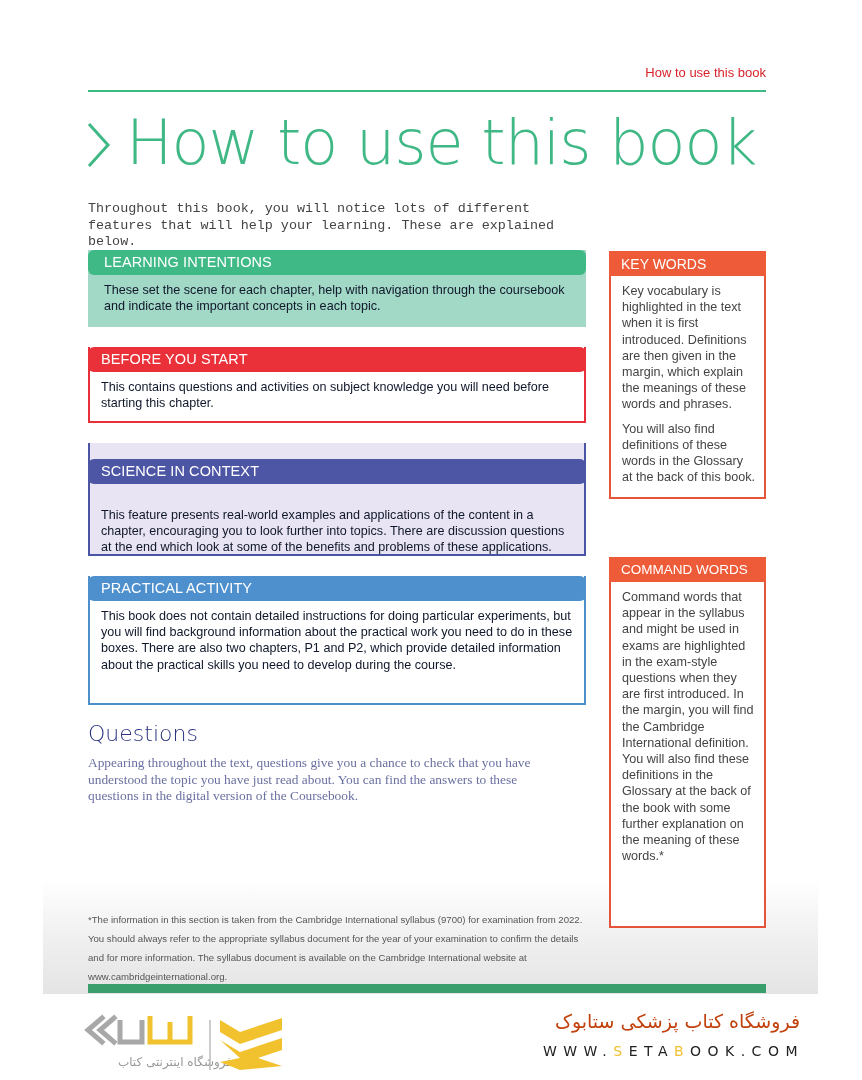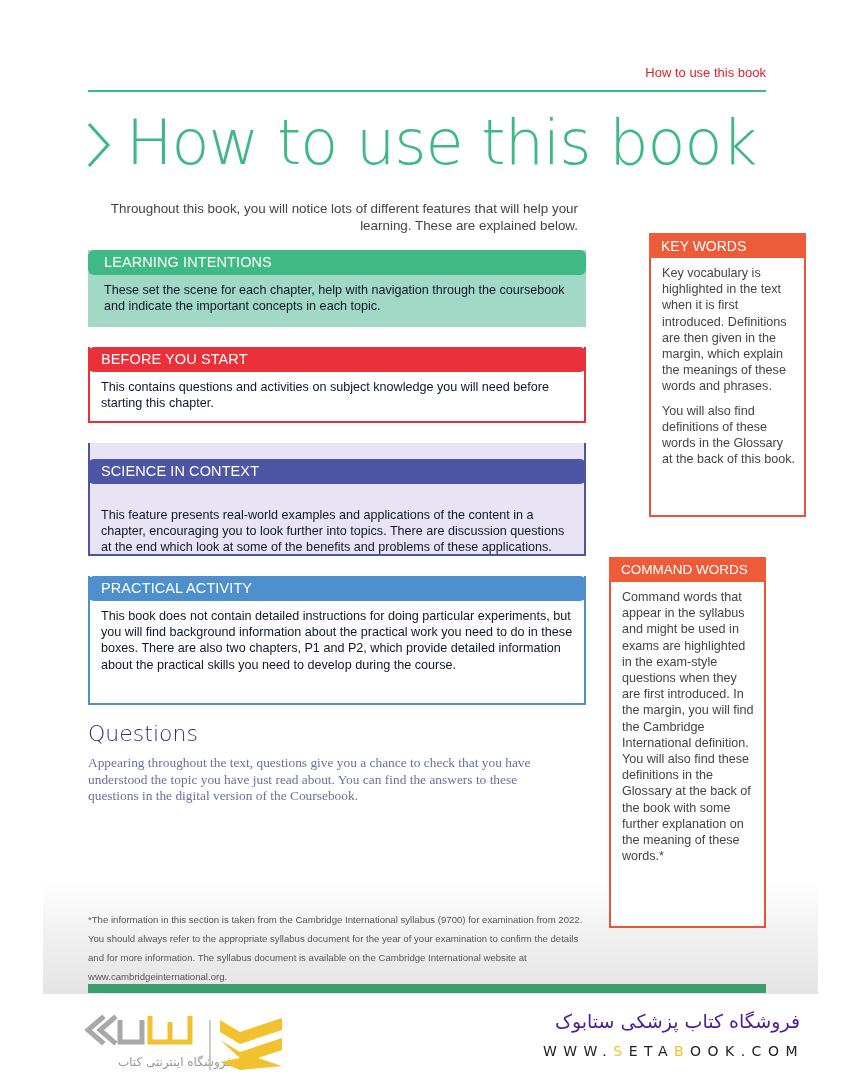--- a/index.html
+++ b/index.html
@@ -23,23 +23,22 @@
   .title {
     position: absolute; left: 86px; top: 106px;
     display: flex; align-items: center;
     color: #3fb886; font-size: 62px; font-weight: 300;
     font-family: "DejaVu Sans", sans-serif; letter-spacing: -1px;
   }
   .title .chev { width: 26px; height: 48px; margin-right: 14px; margin-top: 4px; }
   .title .chev svg { display: block; }
   .intro {
     position: absolute; left: 88px; top: 201px; width: 490px;
-    font-family: Liberation Sans, sans-serif; font-size: 13.4px; line-height: 16.5px;
+    font-family: Liberation Mono, monospace; font-size: 13.4px; line-height: 16.5px;
     color: #444;
-    text-align: right;
   }
   .fbox { position: absolute; left: 88px; width: 498px; box-sizing: border-box; }
   .fbox .hd {
     color: #fff; font-size: 14.5px; padding: 4px 0 4px 14px; height: 17px; line-height: 17px;
     letter-spacing: 0.1px;
     border-radius: 6px;
   }
   .fbox .bd {
     font-size: 12.6px; line-height: 16.2px; color: #0f172a; padding: 7px 10px 8px 14px;
   }
@@ -68,31 +67,31 @@
   .footnote {
     position: absolute; left: 88px; top: 910px; width: 500px;
     font-size: 9.6px; line-height: 19px; color: #555;
   }
   .side { position: absolute; left: 609px; width: 157px; box-sizing: border-box;
     border: 2px solid #e4553a; border-top: none; background: #fff; }
   .side .hd { background: #ee5b38; color: #fff; font-size: 14px; height: 25px; line-height: 26px;
     padding-left: 12px; margin: 0 -2px; white-space: nowrap; }
   .side .bd { padding: 7px 8px 6px 11px; font-size: 12.6px; line-height: 16.2px; color: #444; }
   .side .bd p { margin: 0 0 8px 0; }
-  #kw { top: 233px; height: 284px; margin-left: 40px; }
+  #kw { top: 251px; height: 248px; }
   #cw { top: 557px; height: 371px; }
   #cw .hd { font-size: 13.5px; }
 
   .bottom-bar {
     position: absolute; left: 88px; top: 984px; width: 678px; height: 9px; background: #3a9e6c;
   }
   .brand-logo { position: absolute; left: 80px; top: 1012px; width: 270px; height: 62px; }
   .brand-fa {
     position: absolute; right: 62px; top: 1010px;
-    font-family: "DejaVu Sans", sans-serif; font-size: 19px; color: #4c1d95; direction: rtl;
+    font-family: "DejaVu Sans", sans-serif; font-size: 19px; color: #c2410c; direction: rtl;
   }
   .brand-url {
     position: absolute; right: 58px; top: 1043px;
     font-family: "DejaVu Sans", sans-serif; font-size: 14px; letter-spacing: 6.5px; color: #222;
   }
   .brand-url .hl { color: #f2c12e; }
 </style>
 </head>
 <body>
 

